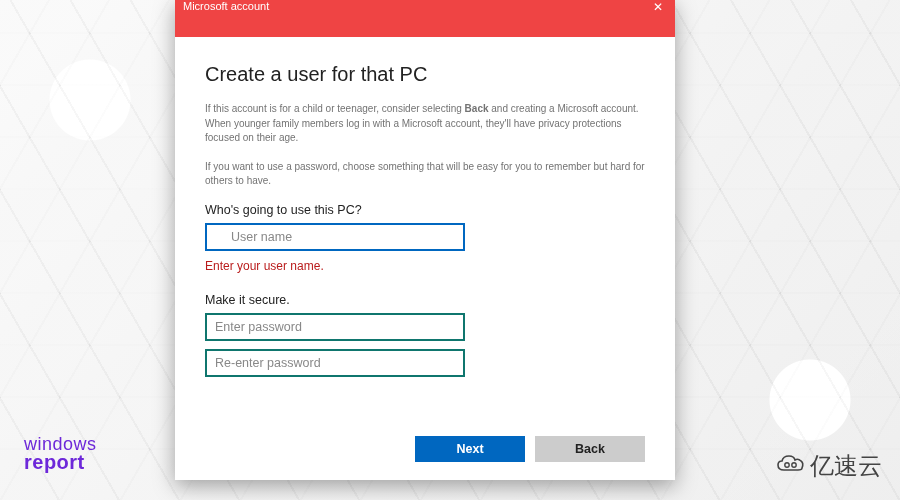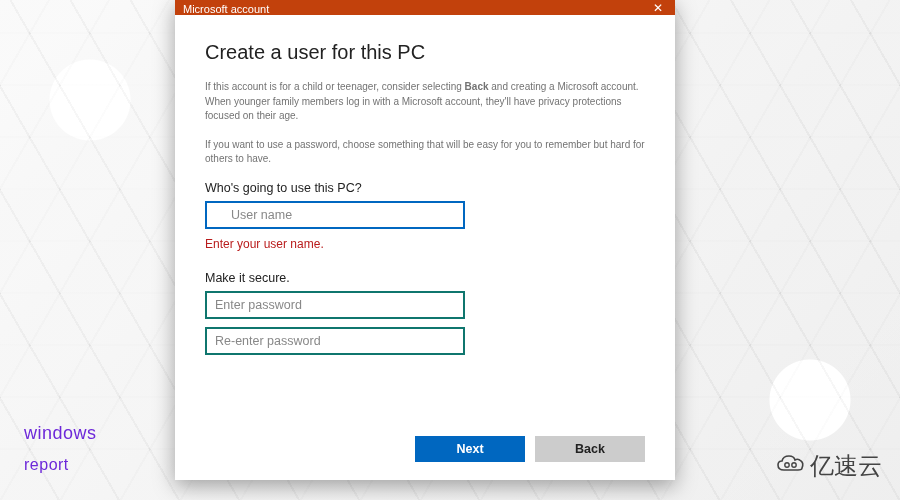--- a/index.html
+++ b/index.html
@@ -33,25 +33,25 @@
       left: 175px;
       top: 0;
       width: 500px;
       height: 480px;
       background: #ffffff;
       box-shadow: 0 6px 20px rgba(0,0,0,0.35);
       display: flex;
       flex-direction: column;
     }
     .titlebar {
-      height: 15px;
-      background: #c2410c;
+      height: 37px;
+      background: #ef4444;
       color: #ffffff;
       display: flex;
-      align-items: flex-end;
+      align-items: flex-start;
       padding: 0 8px;
       font-size: 11px;
     }
     .titlebar .spacer { flex: 1; }
     .close-icon { font-size: 12px; cursor: pointer; padding: 0 4px; }
     .content {
       padding: 26px 30px 16px 30px;
       color: #333;
       flex: 1;
       position: relative;
@@ -126,21 +126,21 @@
     .watermark-left {
       position: absolute;
       left: 24px;
       bottom: 28px;
       color: #6d28d9;
       font-size: 18px;
       font-weight: 300;
       letter-spacing: 0.5px;
       line-height: 0.95;
     }
-    .watermark-left .l2 { font-weight: 400; font-size: 16px; margin-top: 15px; }
+    .watermark-left .l2 { font-weight: 700; font-size: 20px; }
     .watermark-right {
       position: absolute;
       right: 18px;
       bottom: 18px;
       color: #444;
       font-size: 24px;
       display: flex;
       align-items: center;
       gap: 4px;
     }
@@ -151,21 +151,21 @@
 <div class="hexbg"></div>
 
 <div class="dialog">
   <div class="titlebar">
     <span>Microsoft account</span>
     <span class="spacer"></span>
     <span class="close-icon">✕</span>
   </div>
 
   <div class="content">
-    <h1 class="heading">Create a user for this PC</h1>
+    <h1 class="heading">Create a user for that PC</h1>
 
     <p class="para">
       <span>If this account is for a child or teenager, consider selecting </span><b>Back</b><span> and creating a Microsoft account. When younger family members log in with a Microsoft account, they'll have privacy protections focused on their age.</span>
     </p>
 
     <p class="para">If you want to use a password, choose something that will be easy for you to remember but hard for others to have.</p>
 
     <div class="label">Who's going to use this PC?</div>
     <input class="field focused" type="text" placeholder="User name" style="">
     <div class="error">Enter your user name.</div>

